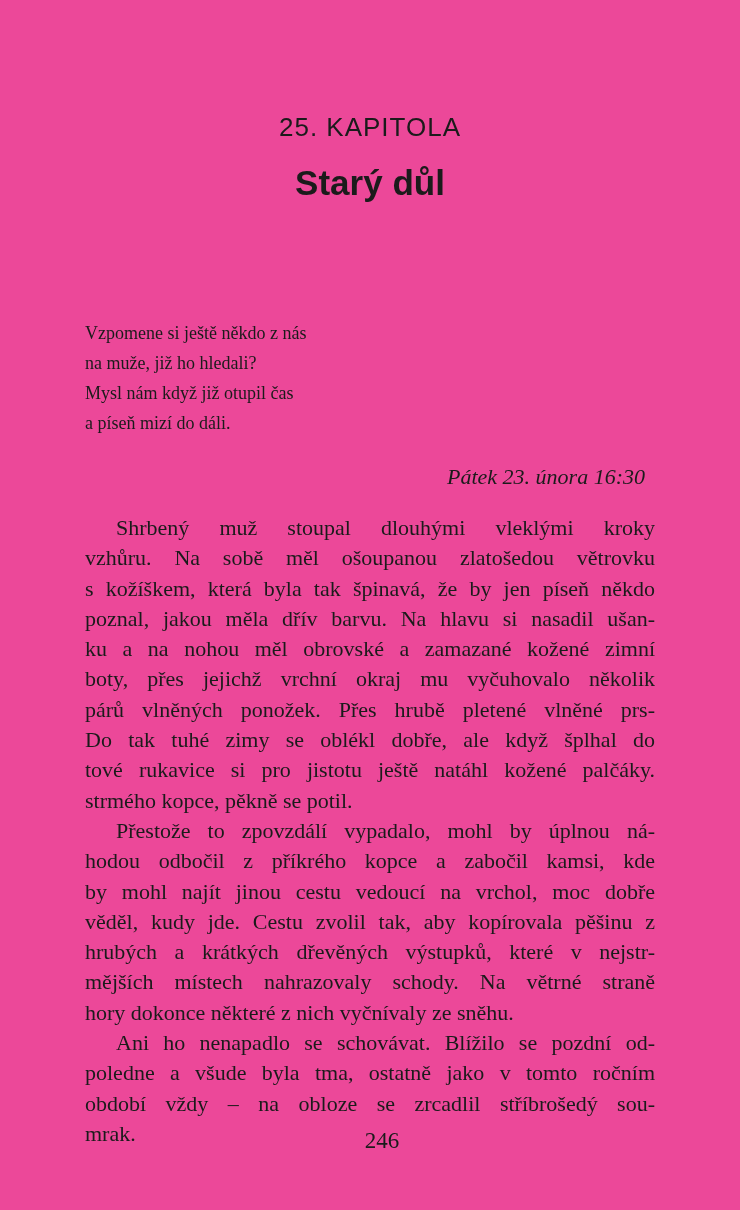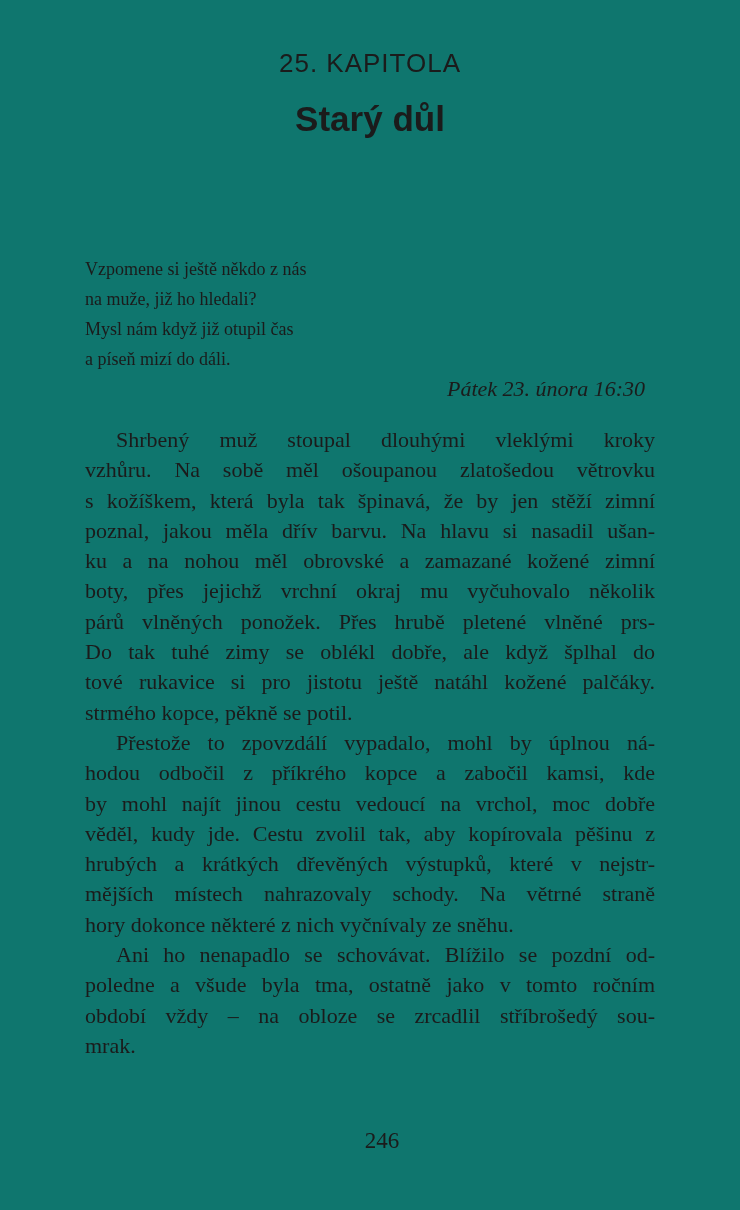--- a/index.html
+++ b/index.html
@@ -4,24 +4,24 @@
 <style>
   html, body {
     margin: 0;
     padding: 0;
     background: #ffffff;
   }
   .page {
     position: relative;
     width: 740px;
     height: 1210px;
-    background: #0f766e;
+    background: #ec4899;
     color: #1b1b1b;
     box-sizing: border-box;
-    padding-top: 48px;
+    padding-top: 112px;
     overflow: hidden;
     font-family: "Liberation Serif", serif;
   }
   .chapter-label {
     font-family: "Liberation Sans", sans-serif;
     font-size: 26px;
     line-height: 30px;
     letter-spacing: 1px;
     text-align: center;
     font-weight: 400;
@@ -40,21 +40,21 @@
   }
   .epigraph {
     margin-top: 116px;
     font-size: 18px;
     line-height: 30px;
   }
   .verse-line {
     text-align: left;
   }
   .dateline {
-    margin-top: 0;
+    margin-top: 24px;
     font-style: italic;
     font-size: 22px;
     line-height: 30px;
     text-align: right;
     padding-right: 10px;
   }
   .body-text {
     margin-top: 21px;
     font-size: 22px;
     line-height: 30.3px;
@@ -97,21 +97,21 @@
         <div class="verse-line">Mysl nám když již otupil čas</div>
         <div class="verse-line">a píseň mizí do dáli.</div>
       </div>
 
     <div class="dateline">Pátek 23. února 16:30</div>
 
     <div class="body-text" id="body-text">
         <div class="paragraph">
           <div class="text-line first">Shrbený muž stoupal dlouhými vleklými kroky</div>
           <div class="text-line">vzhůru. Na sobě měl ošoupanou zlatošedou větrovku</div>
-          <div class="text-line">s kožíškem, která byla tak špinavá, že by jen stěží zimní</div>
+          <div class="text-line">s kožíškem, která byla tak špinavá, že by jen píseň někdo</div>
           <div class="text-line">poznal, jakou měla dřív barvu. Na hlavu si nasadil ušan-</div>
           <div class="text-line">ku a na nohou měl obrovské a zamazané kožené zimní</div>
           <div class="text-line">boty, přes jejichž vrchní okraj mu vyčuhovalo několik</div>
           <div class="text-line">párů vlněných ponožek. Přes hrubě pletené vlněné prs-</div>
           <div class="text-line">Do tak tuhé zimy se oblékl dobře, ale když šplhal do</div>
           <div class="text-line">tové rukavice si pro jistotu ještě natáhl kožené palčáky.</div>
           <div class="text-line last">strmého kopce, pěkně se potil.</div>
         </div>
         <div class="paragraph">
           <div class="text-line first">Přestože to zpovzdálí vypadalo, mohl by úplnou ná-</div>

